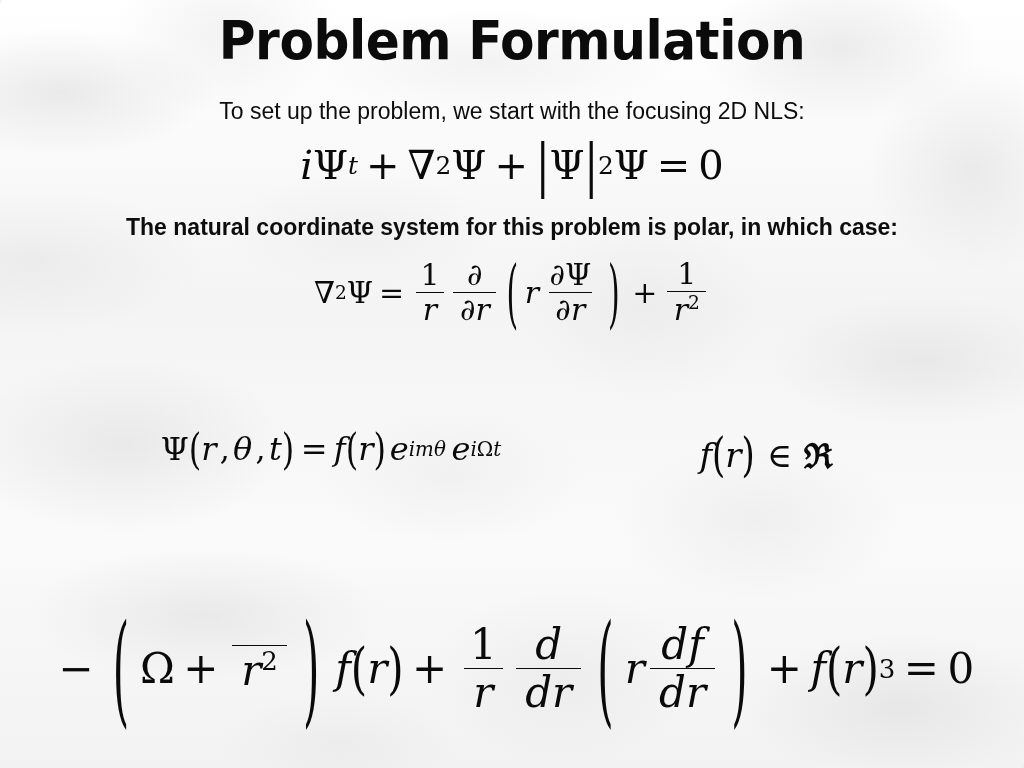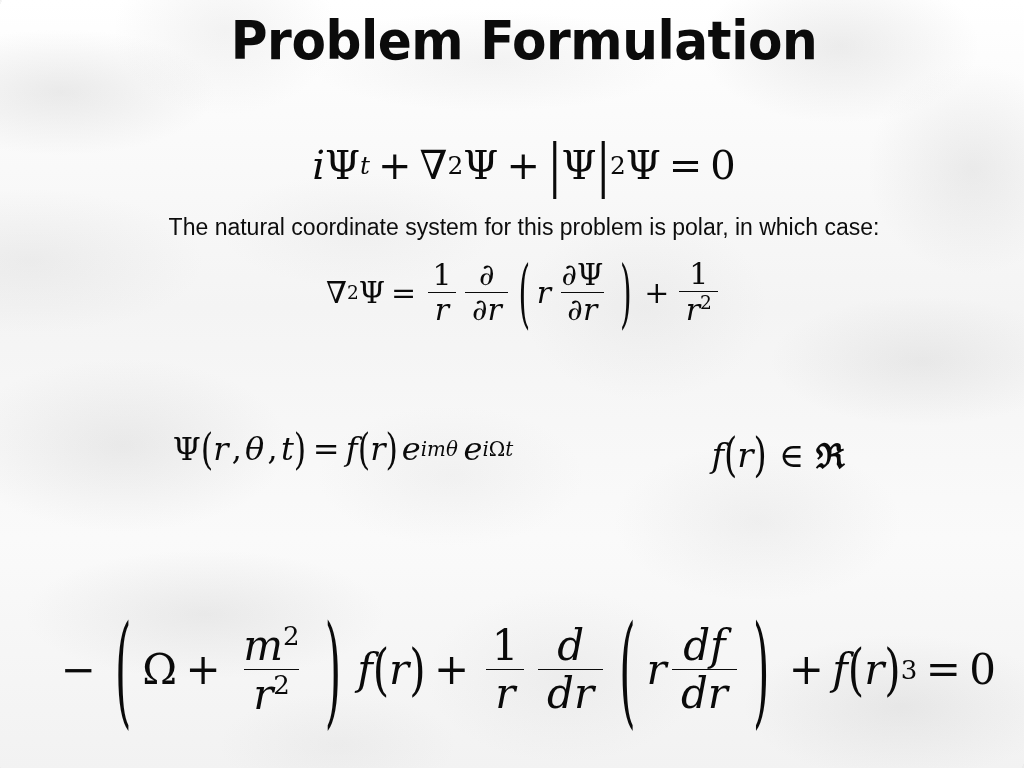--- a/index.html
+++ b/index.html
@@ -41,21 +41,20 @@
       linear-gradient(-68deg,  rgba(165,165,165,0.08) 0 2px, rgba(255,255,255,0) 2px 63px),
       linear-gradient(27deg,   rgba(175,175,175,0.07) 0 1px, rgba(255,255,255,0) 1px 38px),
       linear-gradient(155deg,  rgba(180,180,180,0.06) 0 1px, rgba(255,255,255,0) 1px 52px),
       linear-gradient(to bottom, #ffffff, #f4f4f4 40%, #fafafa 70%, #f2f2f2 100%);
   }
 
   #content {
     position: absolute;
     inset: 0;
     z-index: 2;
-    margin-left: 12px;
   }
 
   
   .slide-title {
     position: absolute;
     top: 8px;
     left: 0;
     width: 1024px;
     text-align: center;
     font-family: "DejaVu Sans", sans-serif;
@@ -74,21 +73,21 @@
     position: absolute;
     width: 1024px;
     left: 0;
     text-align: center;
     font-family: "Liberation Sans", sans-serif;
     font-size: 23px;
     line-height: 30px;
     color: #0d0d0d;
   }
   .prose.l1 { top: 96px; }
-  .prose.l2 { top: 212px; }
+  .prose.l2 { top: 212px; font-weight: bold; }
   .prose.l3 { top: 376px; }
   .prose.l4 { top: 520px; padding: 0 56px; width: 912px; }
 
   
   .math {
     position: absolute;
     font-family: "DejaVu Serif", "Liberation Serif", serif;
     color: #0a0a0a;
     white-space: nowrap;
     display: flex;
@@ -144,20 +143,21 @@
 </style>
 </head>
 <body>
 
 <div id="slide"></div>
 
 <div id="content">
 
   <div class="slide-title">Problem Formulation</div>
 
+  <div class="prose l1">To set up the problem, we start with the focusing 2D NLS:</div>
 
   <div class="math" id="eq-nls">
     <span class="mi">i</span>
     <span class="mo tight" style="margin:0"></span>
     <span class="mn">Ψ</span>
       <sub class="sb">t</sub>
     <span class="mo">+</span>
     <span class="mn">∇</span>
       <sup class="expn">2</sup>
     <span class="mn">Ψ</span>
@@ -236,21 +236,20 @@
     <span class="fraktur-R">ℜ</span>
   </div>
 
 
   <div class="math" id="eq-ode">
     <span class="mo">−</span>
     <span class="paren" style="transform:scaleY(2.9);margin:0 .26em">(</span>
     <span class="mn">Ω</span>
     <span class="mo">+</span>
     <span class="frac">
-      <span class="num"><span class="mi">m</span><sup class="expn">2</sup></span>
       <span class="den"><span class="mi">r</span><sup class="expn">2</sup></span>
     </span>
     <span class="paren" style="transform:scaleY(2.9);margin:0 .26em">)</span>
 
     <span class="mi" style="margin-left:.12em">f</span>
     <span class="paren" style="transform:scaleY(1.35)">(</span>
     <span class="mi">r</span>
     <span class="paren" style="transform:scaleY(1.35)">)</span>
 
     <span class="mo">+</span>

